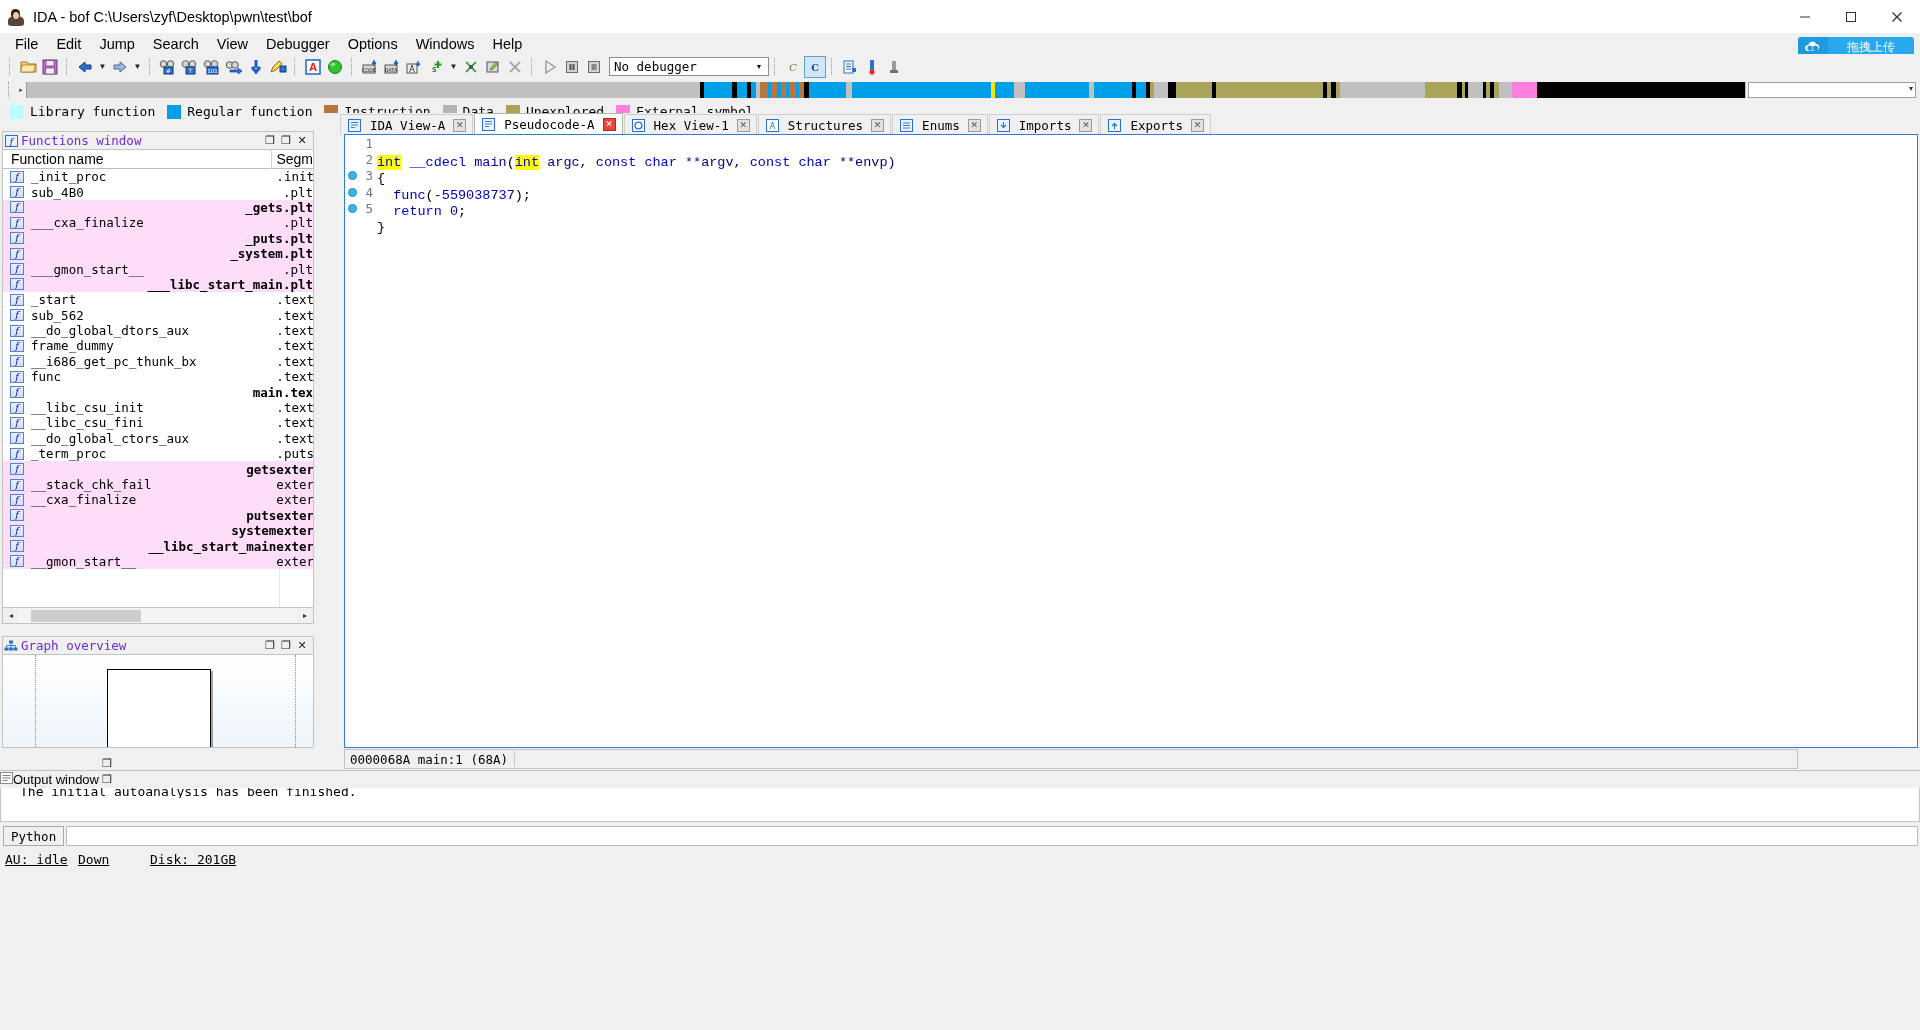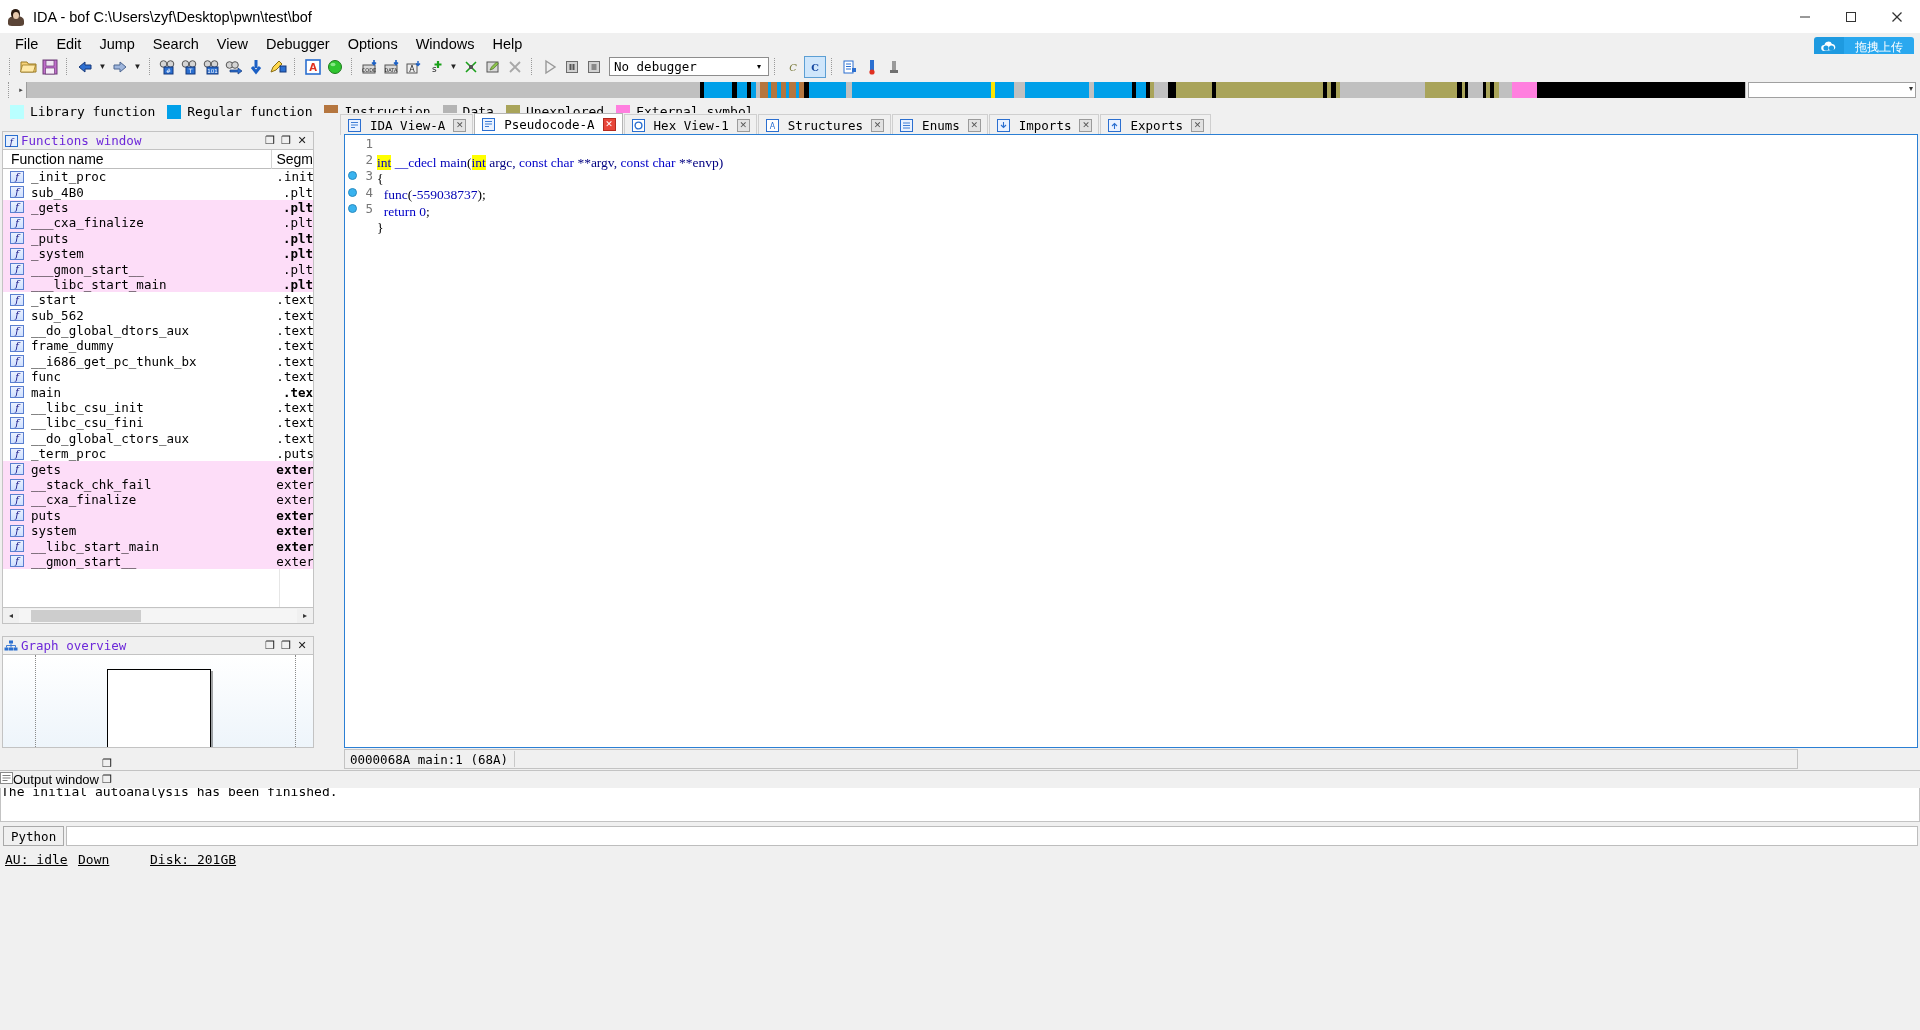--- a/index.html
+++ b/index.html
@@ -63,21 +63,21 @@
     position: absolute; right: 6px; top: 36px;
     display: flex; align-items: center; height: 22px;
   }
   .upload-ico {
     width: 30px; height: 21px; background: #1e9ae0; border-radius: 3px 0 0 3px;
     display: flex; align-items: center; justify-content: center;
   }
   .upload-ico svg { display: block; }
   .upload-lbl {
     height: 21px; background: #2aa8ef; color: #fff; font-size: 12px;
-    display: flex; align-items: center; padding: 0 11px; border-radius: 0 3px 3px 0;
+    display: flex; align-items: center; padding: 0 19px; border-radius: 0 3px 3px 0;
     font-family: "DejaVu Sans", sans-serif;
   }
 
   
   .toolbar {
     position: absolute; left: 0; top: 54px; width: 1920px; height: 25px;
     background: #f0f0f0; display: flex; align-items: center; padding-left: 4px;
   }
   .tb-grip {
     width: 7px; height: 19px; margin: 0 3px; position: relative; flex: none;
@@ -195,21 +195,21 @@
     width: 14px; height: 12px; margin-left: 7px; flex: none;
     border: 1px solid #5a7fd0; background: linear-gradient(#eaf1ff,#cfe0ff);
     display: flex; align-items: center; justify-content: center;
     font-family: "DejaVu Serif", serif; font-style: italic; font-size: 10px;
     color: #1a1a8a; line-height: 1;
   }
   .fw-row .fname {
     margin-left: 7px; font-family: "DejaVu Sans Mono", monospace; font-size: 12.5px;
     color: #000; white-space: nowrap; width: 252px; overflow: hidden;
   }
-  .fw-row .fname.bold { font-weight: normal; }
+  .fw-row .fname.bold { font-weight: bold; text-align: right; }
   .fw-row .fseg {
     font-family: "DejaVu Sans Mono", monospace; font-size: 12.5px; color: #000;
     white-space: nowrap; overflow: hidden;
   }
   .fw-row .fseg.bold { font-weight: bold; }
   .fw-vsep {
     position: absolute; left: 276px; top: 0; bottom: 0; width: 1px; background: #e6e6e6;
   }
   .fw-hscroll {
     height: 16px; background: #f0f0f0; border: 1px solid #c3c3c3; border-top: none;
@@ -272,21 +272,21 @@
     width: 14px; display: flex; align-items: center; justify-content: center; flex: none;
   }
   .code-bp .dot {
     width: 9px; height: 9px; border-radius: 50%; background: #39b3ef; border: 1px solid #2a8bc0;
   }
   .code-num {
     width: 14px; text-align: right; font-family: "DejaVu Sans Mono", monospace;
     font-size: 12.5px; color: #777; flex: none;
   }
   .code-text {
-    margin-left: 4px; font-family: Liberation Serif, serif; font-size: 13.5px;
+    margin-left: 4px; font-family: Liberation Mono, monospace; font-size: 13.5px;
     white-space: pre;
     margin-top: 39px;
   }
   .c-kw  { color: #0000c8; }
   .c-id  { color: #000080; }
   .c-fn  { color: #0000b4; }
   .c-num { color: #0000b4; }
   .c-pl  { color: #000000; }
   .c-hl  { background: #ffff00; color: #0000c8; }
 
@@ -309,21 +309,21 @@
   .output-title {
     height: 18px; background: #f0f0f0; display: flex; align-items: center;
     border-top: 1px solid #c3c3c3;
   }
   .output-body {
     height: 34px; background: #fff; border: 1px solid #c3c3c3; border-top: none;
     overflow: hidden; position: relative;
   }
   .out-line {
     font-family: "DejaVu Sans Mono", monospace; font-size: 13px; color: #000;
-    white-space: pre; padding-left: 0; height: 17px; line-height: 15px;
+    white-space: pre; padding-left: 19px; height: 17px; line-height: 15px;
   }
   .out-line.clip { height: 10px; line-height: 7px; overflow: hidden; }
 
   
   .python-bar {
     position: absolute; left: 0; top: 825px; width: 1920px; height: 22px;
     background: #f0f0f0; display: flex; align-items: center;
   }
   .python-btn {
     height: 20px; min-width: 52px; background: #f0f0f0; border: 1px solid #a9a9a9;

